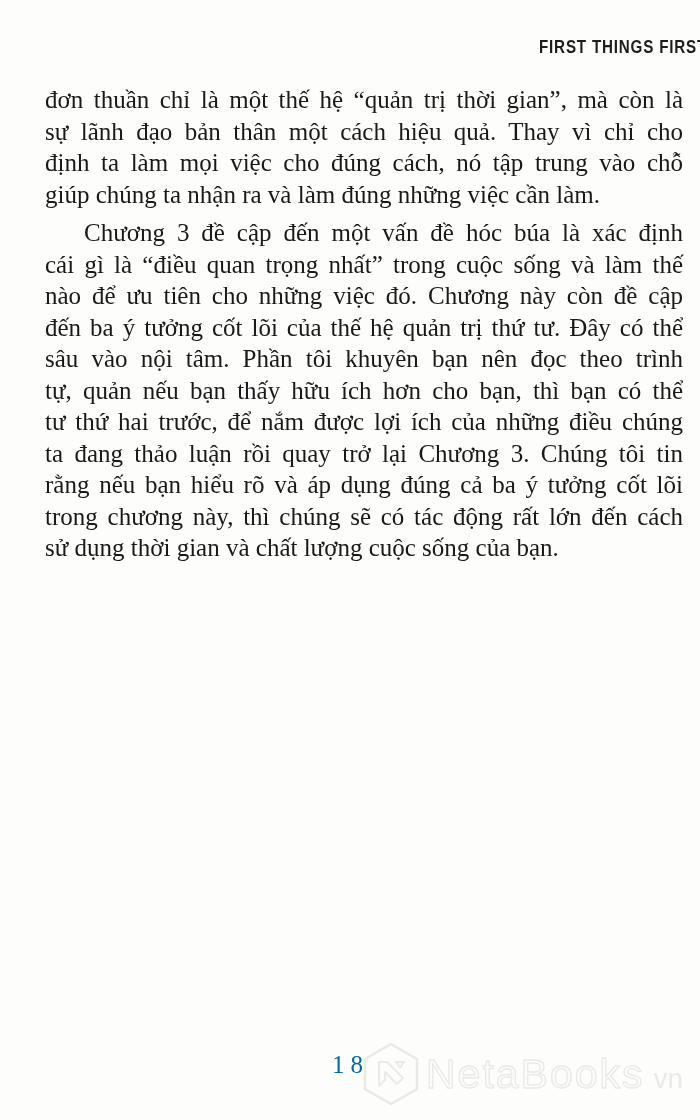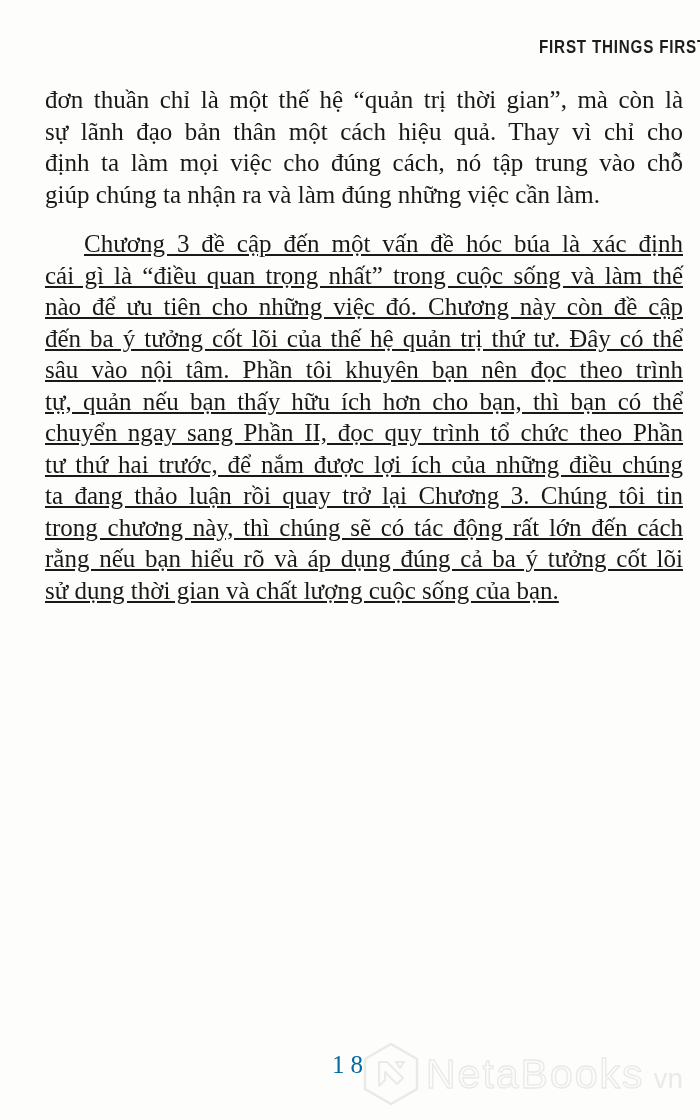--- a/index.html
+++ b/index.html
@@ -39,21 +39,21 @@
   
   .body-text {
     position: absolute;
     top: 84px;
     left: 45px;
     width: 638px;
     font-size: 25px;
     line-height: 31.5px;
     color: #191919;
   }
-  .para + .para { margin-top: 18px; text-decoration: underline; }
+  .para + .para { margin-top: 7px; }
   .line {
     text-align: justify;
     text-align-last: justify;
     white-space: normal;
   }
   .line.last { text-align-last: left; }
   .para.indent .line.first { text-indent: 39px; }
   
   .page-number {
     position: absolute;
@@ -106,25 +106,24 @@
         <div class="line">định ta làm mọi việc cho đúng cách, nó tập trung vào chỗ</div>
         <div class="line last">giúp chúng ta nhận ra và làm đúng những việc cần làm.</div>
       </div>
       <div class="para indent">
         <div class="line first">Chương 3 đề cập đến một vấn đề hóc búa là xác định</div>
         <div class="line">cái gì là “điều quan trọng nhất” trong cuộc sống và làm thế</div>
         <div class="line">nào để ưu tiên cho những việc đó. Chương này còn đề cập</div>
         <div class="line">đến ba ý tưởng cốt lõi của thế hệ quản trị thứ tư. Đây có thể</div>
         <div class="line">sâu vào nội tâm. Phần tôi khuyên bạn nên đọc theo trình</div>
         <div class="line">tự, quản nếu bạn thấy hữu ích hơn cho bạn, thì bạn có thể</div>
-        <div class="line">chuyển ngay sang Phần II, đọc quy trình tổ chức theo Phần</div>
         <div class="line">tư thứ hai trước, để nắm được lợi ích của những điều chúng</div>
         <div class="line">ta đang thảo luận rồi quay trở lại Chương 3. Chúng tôi tin</div>
+        <div class="line">rằng nếu bạn hiểu rõ và áp dụng đúng cả ba ý tưởng cốt lõi</div>
         <div class="line">trong chương này, thì chúng sẽ có tác động rất lớn đến cách</div>
-        <div class="line">rằng nếu bạn hiểu rõ và áp dụng đúng cả ba ý tưởng cốt lõi</div>
         <div class="line last">sử dụng thời gian và chất lượng cuộc sống của bạn.</div>
       </div>
     </div>
 
   <div class="page-number">18</div>
 
   <div class="watermark">
     <svg class="hex-logo" width="56" height="64" viewBox="0 0 56 64" fill="none" xmlns="http://www.w3.org/2000/svg">
       <polygon points="28,2 54,17 54,47 28,62 2,47 2,17" fill="none" stroke="#e9e9e6" stroke-width="2.5" stroke-linejoin="round"></polygon>
       <path d="M16,20 L16,44 L22,38 L22,30 L34,42 L40,36 L24,20 Z" fill="none" stroke="#eceae7" stroke-width="2" stroke-linejoin="round"></path>

